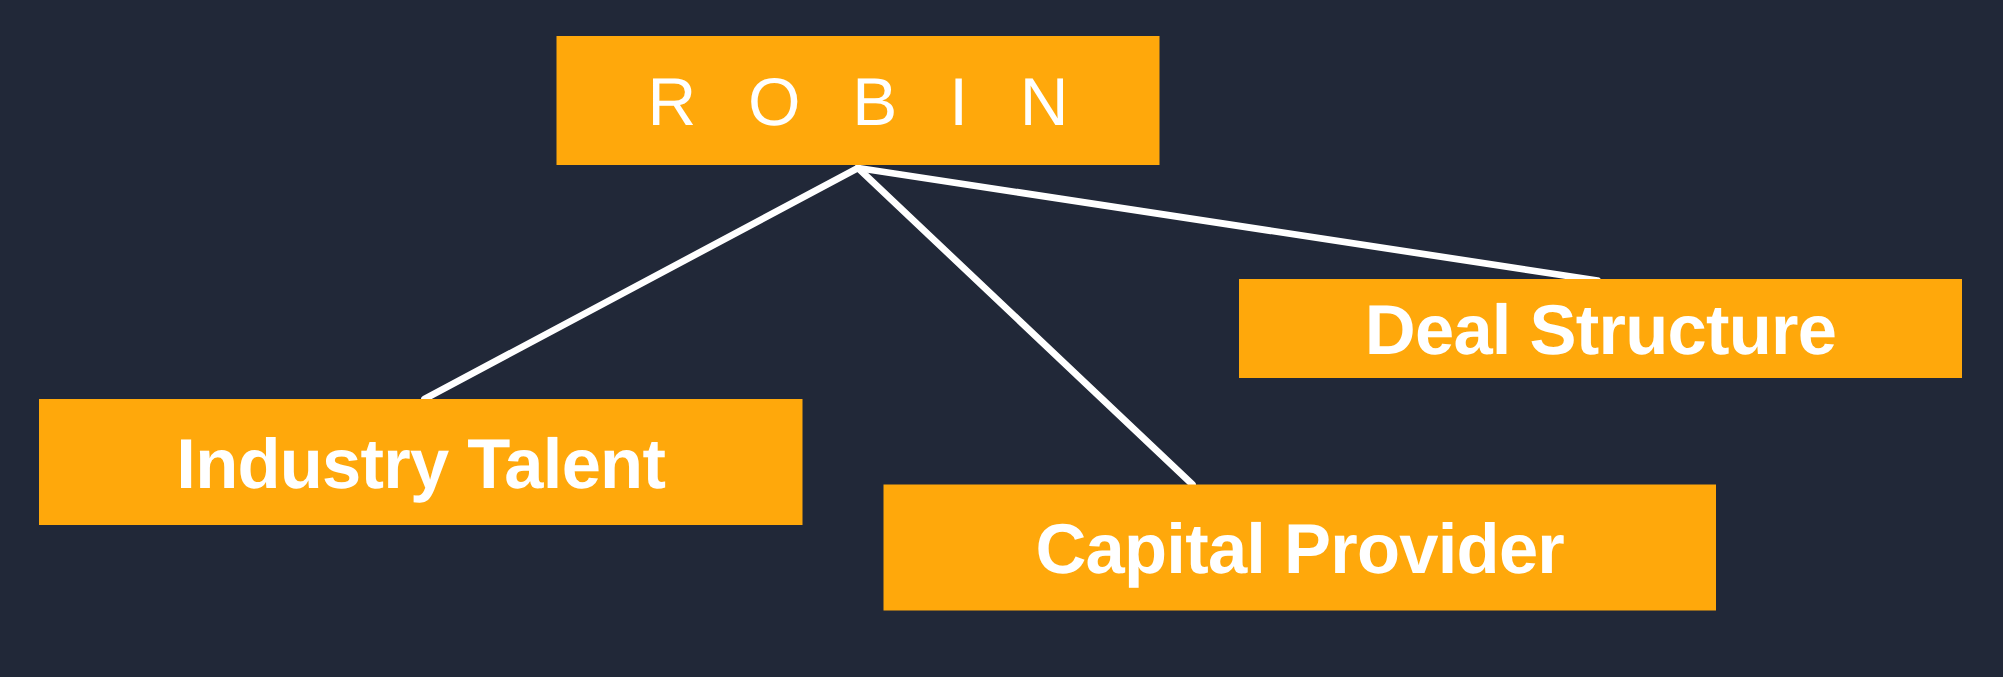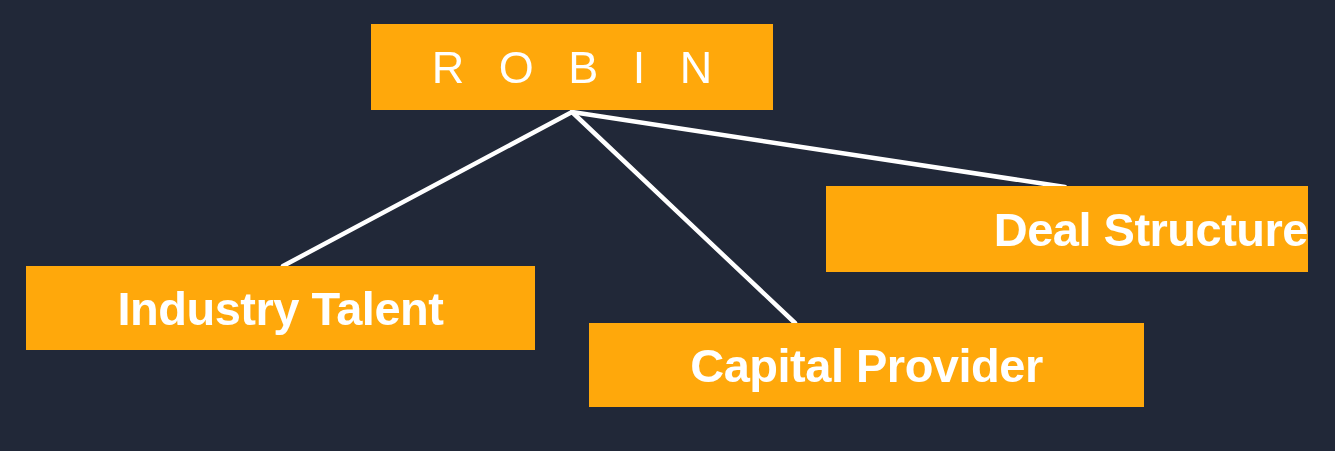--- a/index.html
+++ b/index.html
@@ -73,23 +73,22 @@
     height: 84px;
     z-index: 3;
   }
   #node-capital-provider .node-label {
     font-size: 47px;
   }
   #node-deal-structure {
     left: 826px;
     top: 186px;
     width: 482px;
-    height: 86px;
+    height: 66px;
     z-index: 3;
-    justify-content: flex-end;
   }
   #node-deal-structure .node-label {
     font-size: 47px;
   }
 </style>
 </head>
 <body>
 
 <div id="canvas">
 

